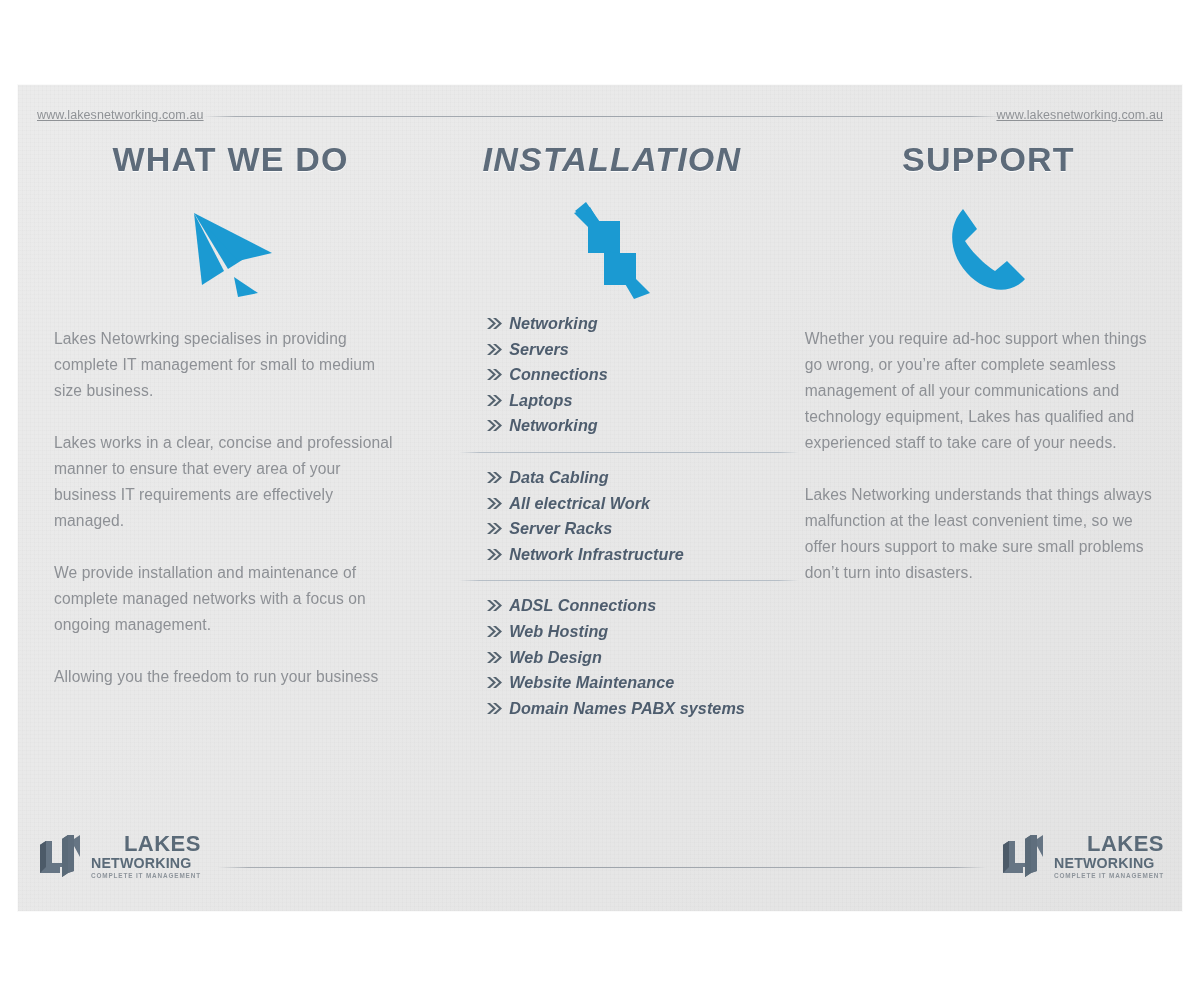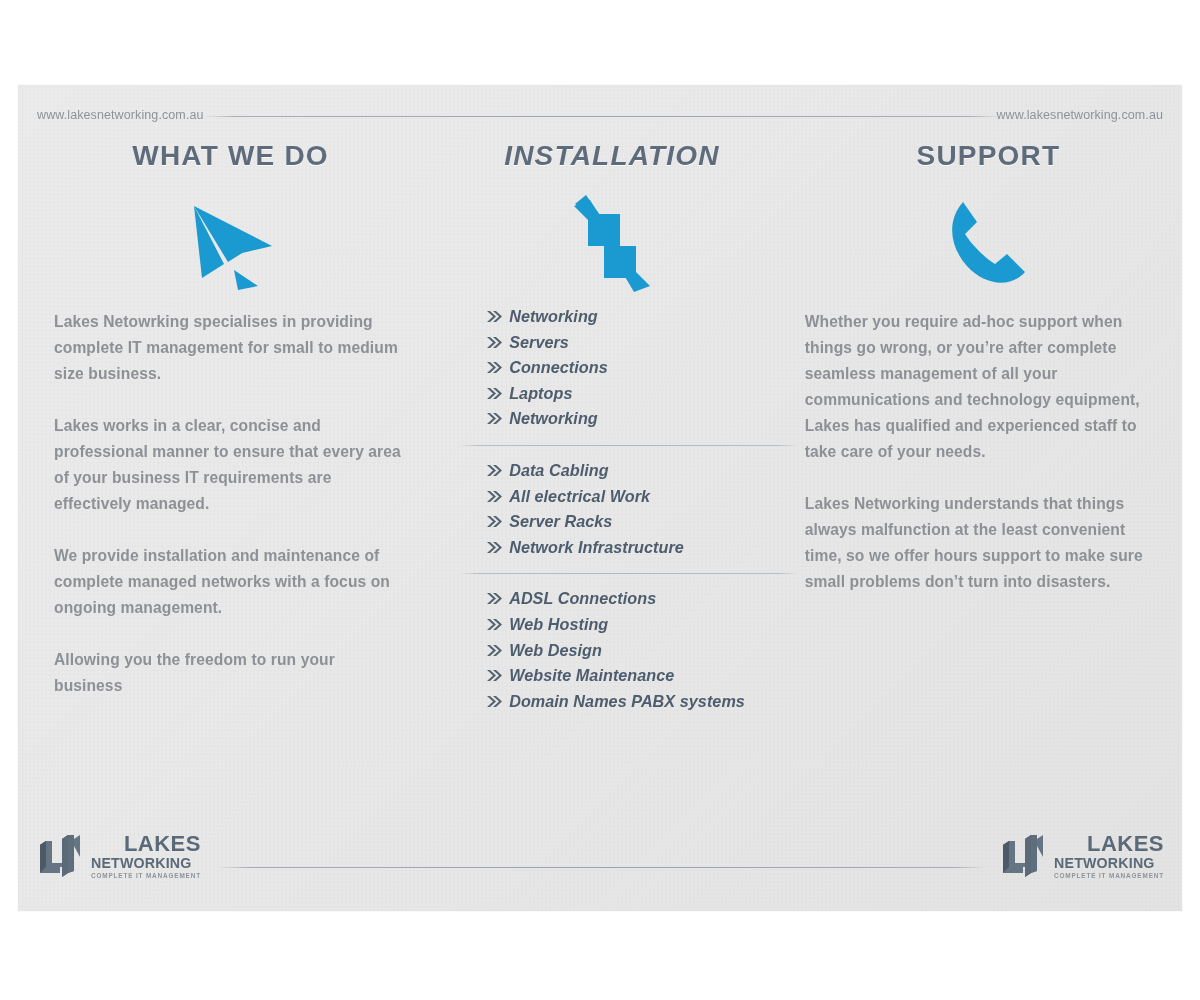--- a/index.html
+++ b/index.html
@@ -29,20 +29,21 @@
   }
 
   
   .hdr-url {
     position: absolute;
     top: 23px;
     font-size: 12.5px;
     color: #8f9296;
     letter-spacing: .1px;
     white-space: nowrap;
+    text-decoration: underline;
   }
   .hdr-url.left  { left: 19px; }
   .hdr-url.right { right: 19px; }
   .hdr-rule {
     position: absolute;
     top: 31px;
     left: 185px;
     right: 180px;
     height: 1px;
     background: linear-gradient(to right, rgba(255,255,255,0) 0%, #a9aeb4 4%, #9fa5ac 50%, #a9aeb4 96%, rgba(255,255,255,0) 100%);
@@ -55,21 +56,21 @@
     top: 55px;
     display: flex;
   }
   .col { position: relative; }
   .col-1 { width: 400px; padding-left: 18px; }
   .col-2 { width: 372px; font-style: italic; }
   .col-3 { width: 394px; }
 
   .col-title {
     text-align: center;
-    font-size: 28px;
+    font-size: 34px;
     font-weight: bold;
     letter-spacing: 1.2px;
     color: #5d6b7a;
     margin: 0;
     text-shadow: 0 1px 0 rgba(255,255,255,0.85);
   }
   .col-1 .col-title { margin-left: -4px; }
 
   .icon-wrap {
     height: 120px;
@@ -79,21 +80,21 @@
     margin-top: 12px;
   }
 
   
   .body-text {
     font-size: 15.6px;
     line-height: 26px;
     color: #8d9095;
     letter-spacing: .1px;
   }
-  .body-text p { margin: 5px 0 26px 0; font-weight: bold; }
+  .body-text p { margin: 15px 0 26px 0; }
   .col-1 .body-text { width: 350px; margin-left: 18px; }
   .col-3 .body-text { width: 358px; margin-left: 10px; }
 
   
   .list-block {
     margin-left: 58px;
     width: 300px;
   }
   .list-group { list-style: none; margin: 0; padding: 0; }
   .list-group li {

